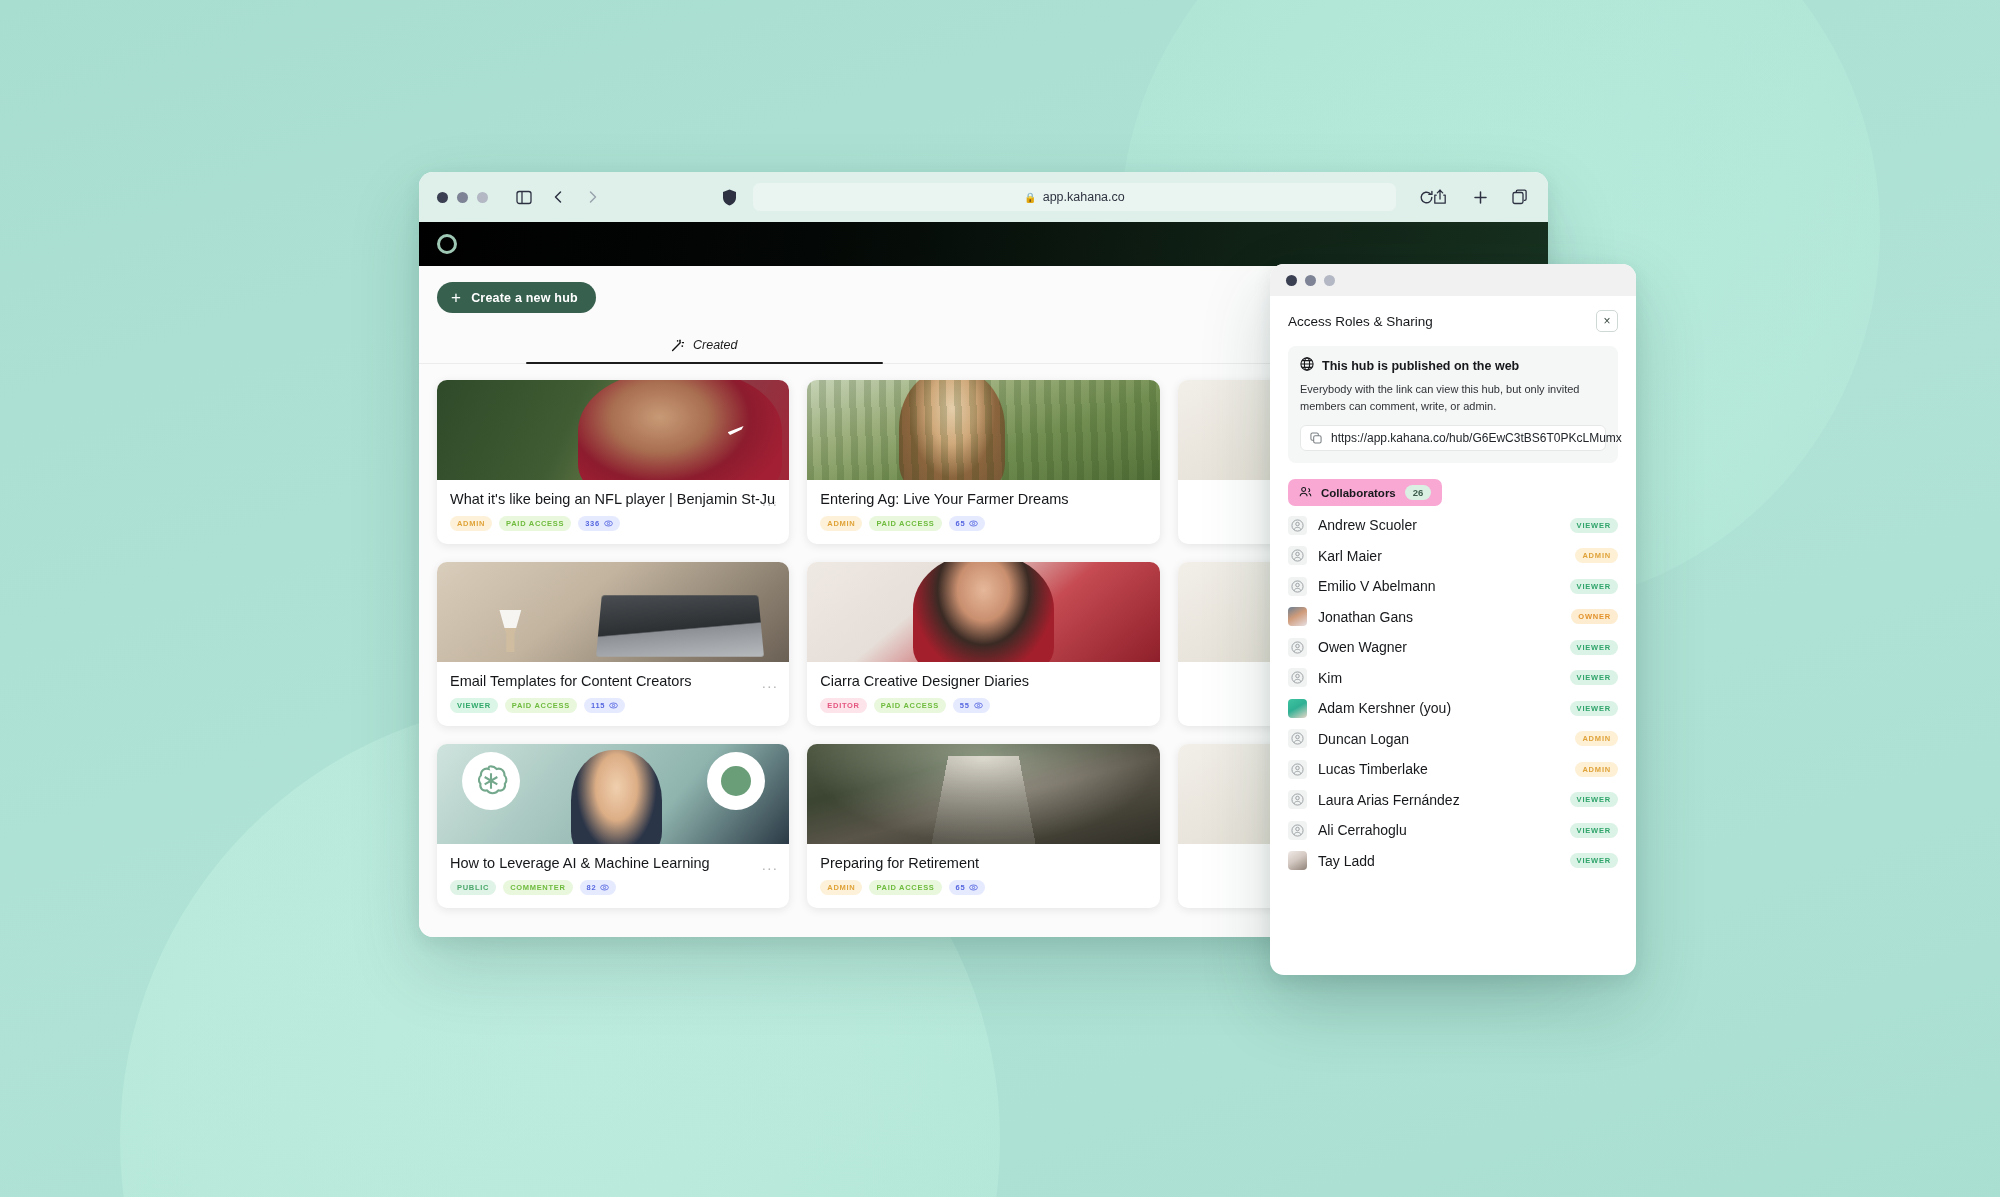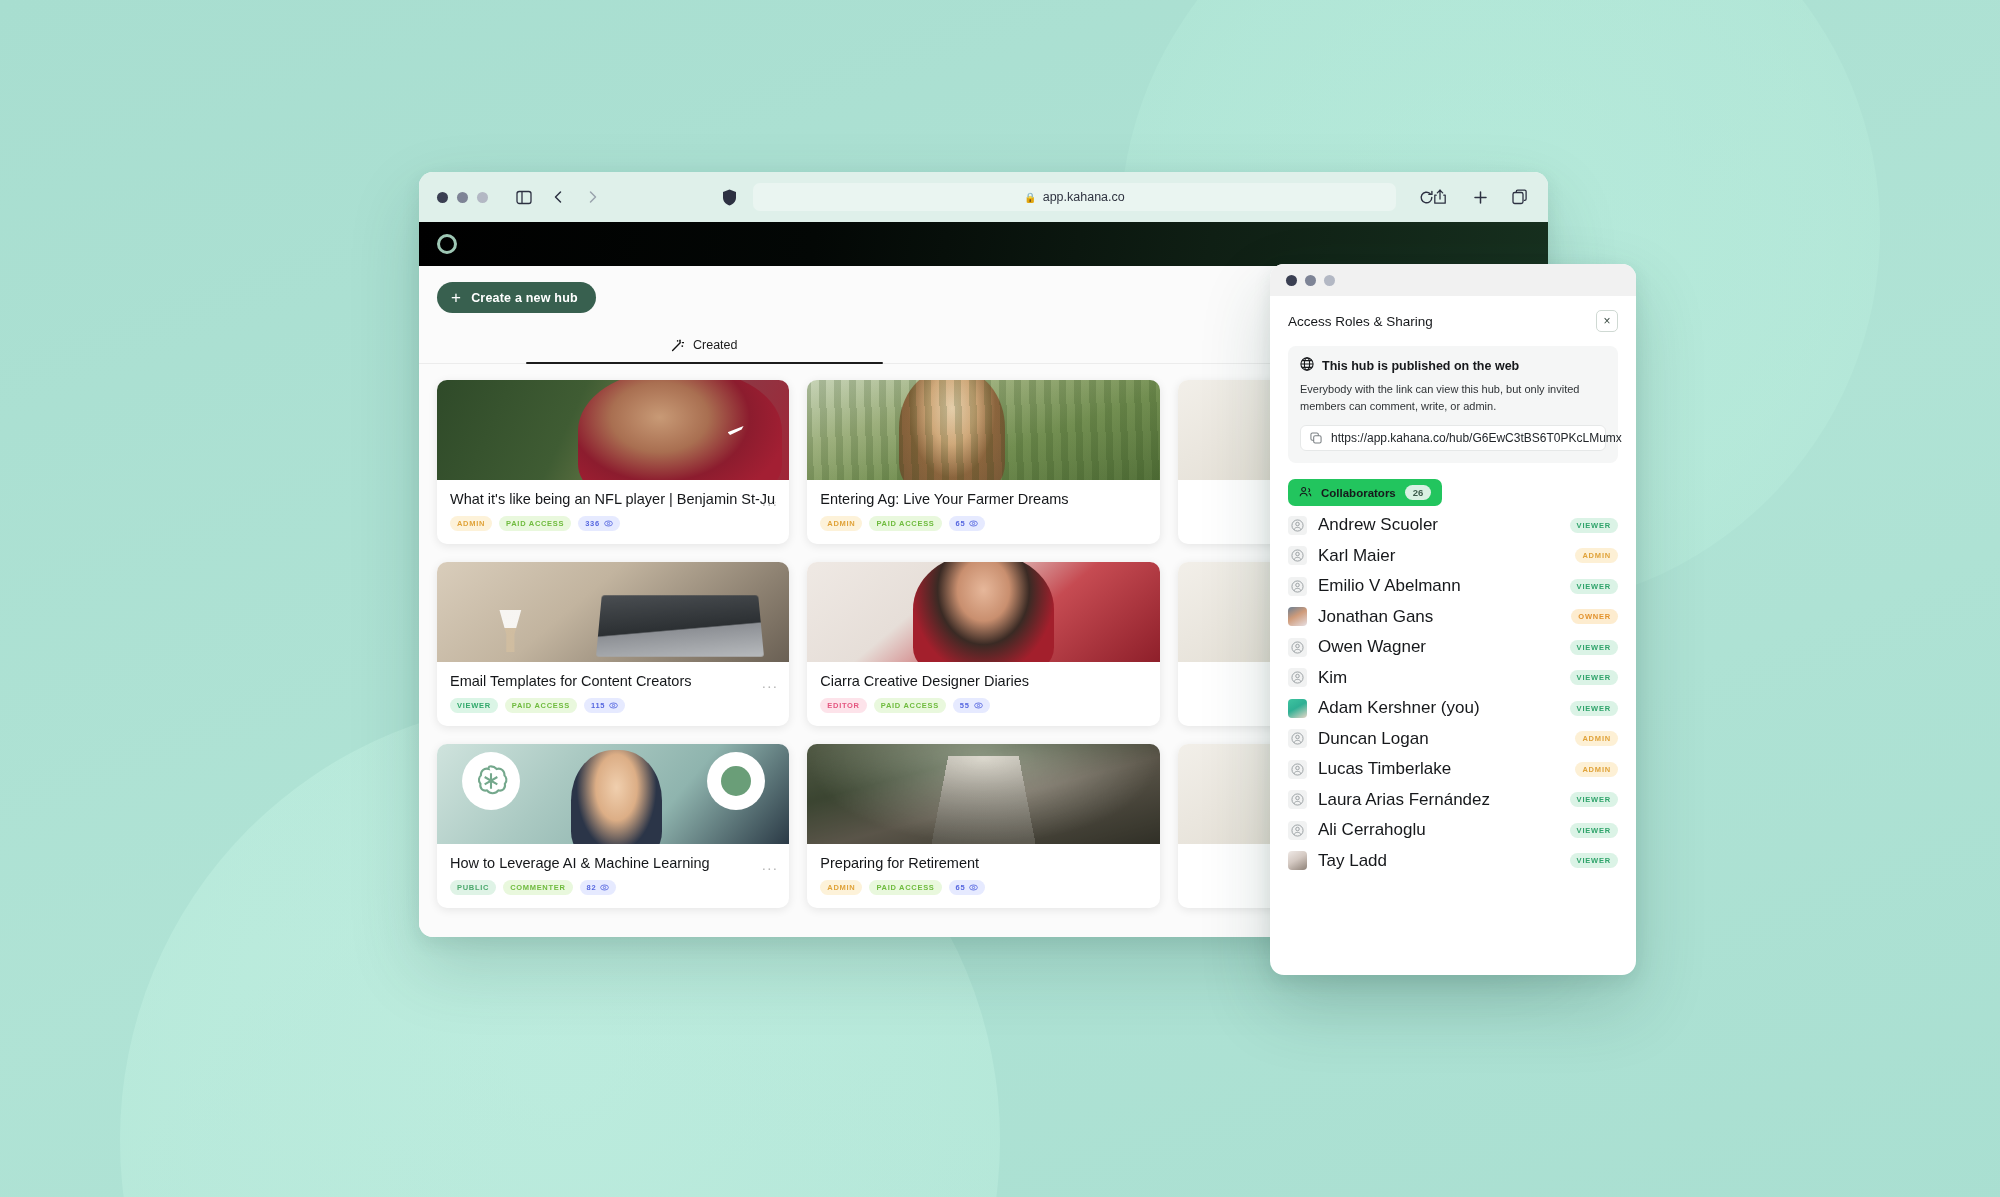--- a/index.html
+++ b/index.html
@@ -137,20 +137,21 @@
     flex: 1;
     display: flex;
     align-items: center;
     justify-content: center;
     gap: 9px;
     height: 36px;
     font-size: 12.5px;
     color: #1c1c1c;
     cursor: pointer;
     position: relative;
+    font-style: italic;
   }
   .tab .tab-ico { display: flex; align-items: center; color: #111; }
   .tab.active::after {
     content: "";
     position: absolute;
     left: 18%; right: 18%;
     bottom: -1px; height: 2.5px;
     background: #1c1c1c;
     border-radius: 2px;
   }
@@ -309,21 +310,21 @@
     display: flex; align-items: center; gap: 9px;
     padding: 0 9px;
     font-size: 12px;
     color: #22262a;
     cursor: pointer;
   }
   .copy-ico { color:#7b8084; display:flex; }
 
   .collab-chip {
     margin-top: 16px;
-    background: #22c55e;
+    background: #f9a8d4;
     border-radius: 7px;
     height: 27px;
     display: inline-flex; align-items: center; gap: 9px;
     padding: 0 11px;
     font-size: 11.5px; font-weight: bold; color: #16181b;
   }
   .collab-count {
     background: #d9f0e3; color: #3d5c4c;
     border-radius: 9px; padding: 2px 8px;
     font-size: 9.5px; font-weight: bold;
@@ -338,21 +339,21 @@
   }
   .avatar {
     width: 19px; height: 19px; border-radius: 4px;
     background: #f1f2f2;
     display: flex; align-items: center; justify-content: center;
     color: #9aa0a4; flex: none; overflow: hidden;
   }
   .avatar.photo-jonathan { background: linear-gradient(150deg,#6a7f93 0%,#cf9b7a 45%,#e7dfe2 100%); }
   .avatar.photo-adam { background: linear-gradient(150deg,#3fc4a0 0%,#2fb094 45%,#e8d6c8 100%); }
   .avatar.photo-tay { background: linear-gradient(150deg,#efe9e6 0%,#d4c9c2 45%,#8e8278 100%); }
-  .collab-name { font-size: 17px; color: #16181b; flex: 1; }
+  .collab-name { font-size: 14px; color: #16181b; flex: 1; }
   .role {
     font-size: 7.5px; font-weight: bold; letter-spacing: .8px;
     padding: 3px 7px; border-radius: 8px;
   }
   .role.viewer    { background: #dbf3e6; color: #2ea36a; }
   .role.admin     { background: #fdf0d5; color: #e0a33a; }
   .role.owner     { background: #fdeccf; color: #e2922c; }
   .role.commenter { background: #e9e4fb; color: #6a4ee0; }
 </style>
 </head>

